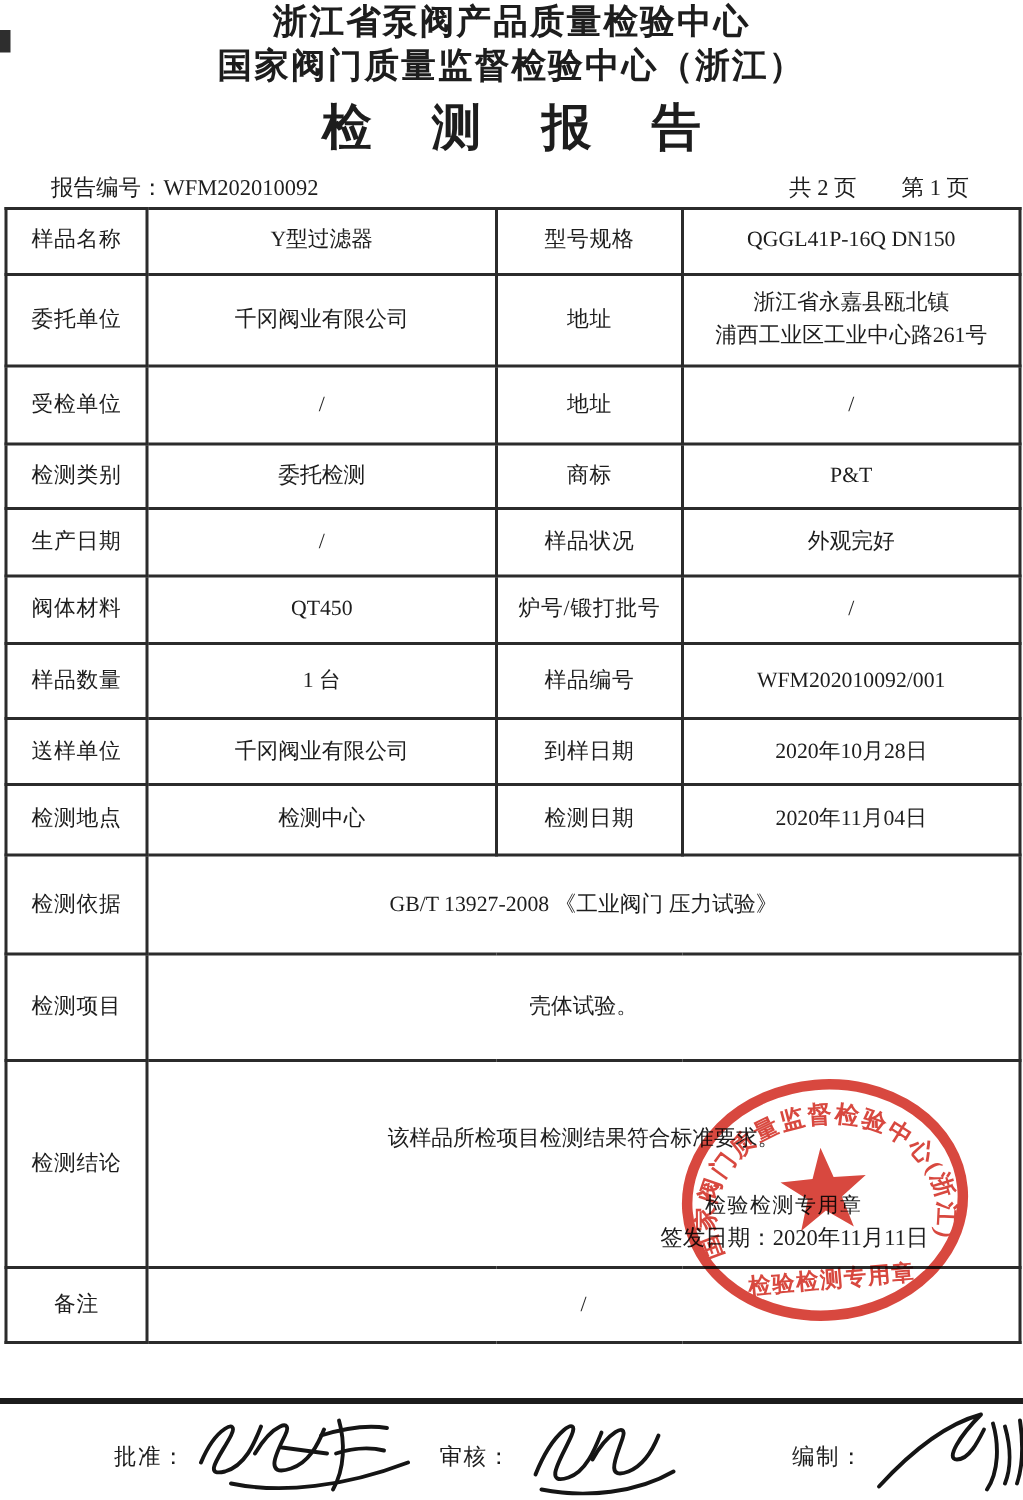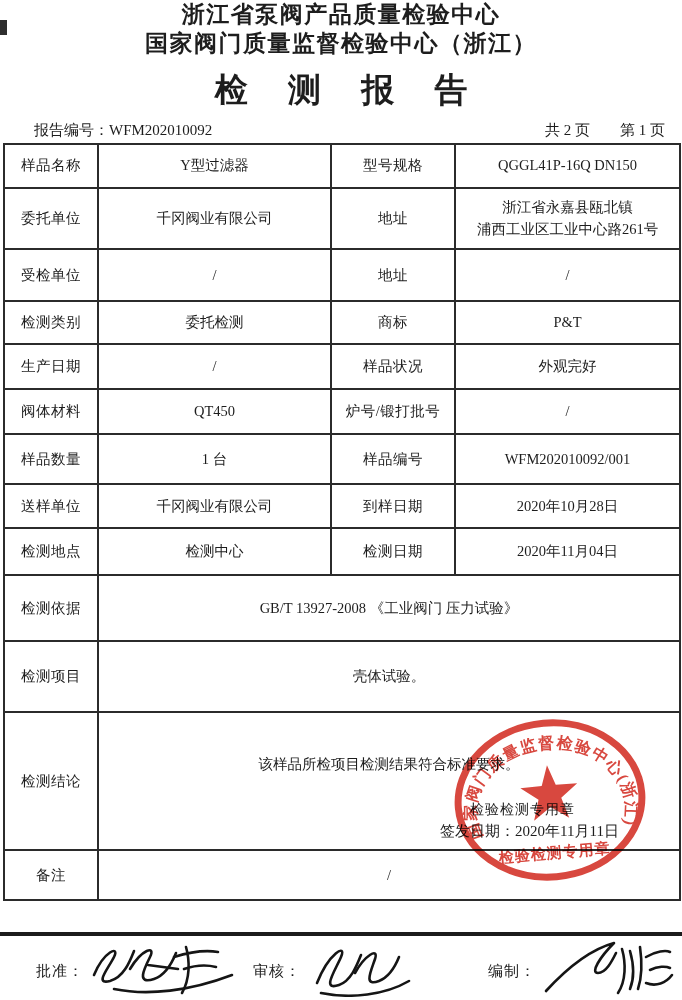--- a/index.html
+++ b/index.html
@@ -1,42 +1,42 @@
 <!DOCTYPE html>
 <html><head>
 <meta charset="utf-8">
 <style>
   html,body{margin:0;padding:0;background:#ffffff;}
   .page{position:relative;width:682px;height:1000px;background:#ffffff;overflow:hidden;
         font-family:"Liberation Serif","DejaVu Serif",serif;color:#1d1d1d;}
   
   .org-title{ text-align:center;font-weight:bold;font-size:23px;letter-spacing:1.5px;line-height:1.28;}
   .org-title.first{}
-  .report-title{text-align:center;font-weight:bold;font-size:33px;letter-spacing:16px;text-indent:16px;margin-top:9px;}
+  .report-title{text-align:center;font-weight:bold;font-size:33px;letter-spacing:16px;text-indent:16px;margin-top:4px;}
   .meta-row{display:flex;justify-content:space-between;align-items:flex-end;
-            padding:8px 17px 3px 34px;font-size:15px;}
+            padding:8px 36px 3px 34px;font-size:15px;}
   .page-info span.gap{margin-left:30px;}
   .artifact{position:absolute;left:0;top:20px;width:7px;height:15px;background:#2e2e2e;}
   
   table.rep{border-collapse:collapse;table-layout:fixed;width:676px;margin:0 3px;}
   table.rep td{border:2px solid #2b2b2b;font-size:14.5px;line-height:1.5;text-align:center;
                vertical-align:middle;padding:8px 4px;white-space:pre-line;overflow:hidden;}
   td.lbl{letter-spacing:.5px;}
   td.topleft{text-align:left;vertical-align:top;padding:7px 11px;}
   td.concl-cell{position:relative;text-align:left;vertical-align:top;padding:0;}
   .concl-text{padding:10px 13px 0 13px;}
   .seal-caption{position:absolute;right:104px;bottom:29px;font-size:14px;letter-spacing:1px;}
   .issue-date{position:absolute;right:60px;bottom:7px;font-size:15px;}
   .bottom-rule{position:absolute;left:0;top:932px;width:682px;height:4px;background:#1c1c1c;}
   
   .stamp{position:absolute;left:450px;top:715px;width:200px;height:170px;
          transform:rotate(-5deg);opacity:.92;mix-blend-mode:multiply;pointer-events:none;}
   
   .sigs{position:absolute;left:0;top:936px;width:682px;height:64px;}
-  .sig-g{position:absolute;top:6px;display:flex;align-items:center;height:58px;}
+  .sig-g{position:absolute;top:6px;display:flex;align-items:center;height:58px;margin-left:40px;}
   .sig-label{font-size:15px;letter-spacing:1px;white-space:nowrap;}
   .sig-svg{margin-left:2px;margin-top:-6px;}
   .sig-stroke{fill:none;stroke:#151515;stroke-width:2.6;stroke-linecap:round;stroke-linejoin:round;}
 </style>
 </head>
 <body>
 
 <div class="page">
 
   <div class="artifact"></div>

